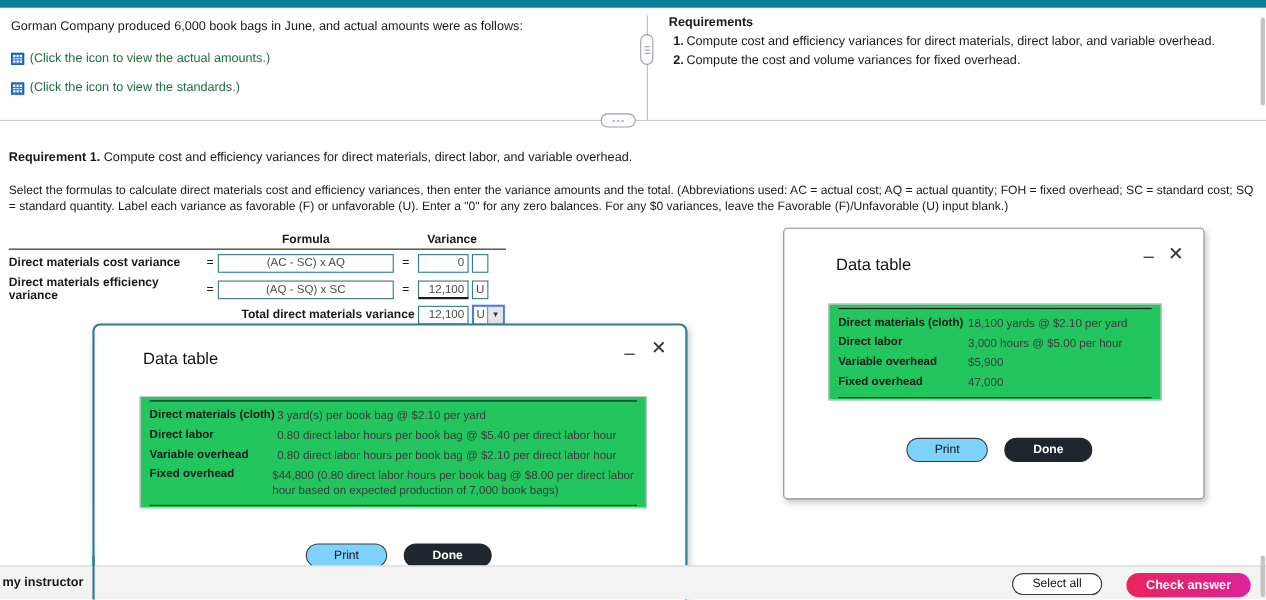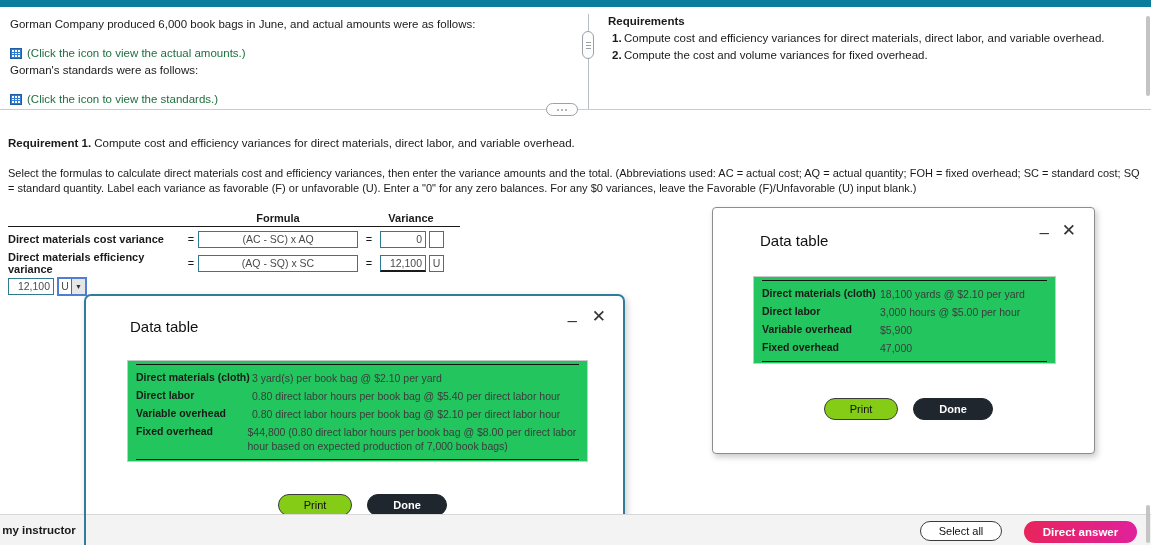--- a/index.html
+++ b/index.html
@@ -149,21 +149,21 @@
   .dlg-back .drow .dk { width: 118px; }
   .dlg-front .drow .dk { width: 116px; }
   .dk { font-size: 10.5px; font-weight: bold; color: #1a1a1a; }
   .dv { font-size: 10.5px; color: #3c3c3c; line-height: 14px; }
 
   .dlg-btns { position: absolute; display: flex; gap: 15px; }
   .dlg-back .dlg-btns { left: 111px; top: 190px; }
   .dlg-front .dlg-btns { left: 192px; top: 198px; }
   .btn-print {
     width: 74px; height: 22px; border: 1px solid #3c3c3c; border-radius: 11px;
-    background: #84cc16; color: #111; font-size: 11px; cursor: pointer;
+    background: #7dd3fc; color: #111; font-size: 11px; cursor: pointer;
     display: flex; align-items: center; justify-content: center;
     font-family: "Liberation Sans", sans-serif;
   }
   .btn-done {
     width: 80px; height: 22px; border: 1px solid #20262e; border-radius: 11px;
     background: #20262e; color: #fff; font-size: 11px; font-weight: bold; cursor: pointer;
     display: flex; align-items: center; justify-content: center;
     font-family: "Liberation Sans", sans-serif;
   }
 
@@ -217,23 +217,20 @@
             <span></span>
           <span></span>
             <span></span>
             <span></span>
           <span></span>
             <span></span>
             <span></span>
         </span>
         <span class="iconlink">(Click the icon to view the actual amounts.)</span>
       </div>
-      <p class="qline">
-        <span>Gorman's standards were as follows:</span>
-      </p>
       <div class="iconline">
         <span class="grid-icon">
           <span></span>
             <span></span>
             <span></span>
           <span></span>
             <span></span>
             <span></span>
           <span></span>
             <span></span>
@@ -300,20 +297,21 @@
       <div class="vt-row">
         <div class="lbl">Direct materials efficiency variance</div>
         <div class="eq">=</div>
         <div class="fbox">(AQ - SQ) x SC</div>
         <div class="eq2">=</div>
         <div class="nbox underlined">12,100</div>
         <div class="fubox">U</div>
       </div>
 
       <div class="totalrow">
+        <div class="tlbl">Total direct materials variance</div>
         <div class="nbox">12,100</div>
         <div class="selwrap">
           <div class="sv">U</div>
           <div class="sarrow">▼</div>
         </div>
       </div>
     </div>
   </div>
 
   <div class="dialog dlg-back">
@@ -377,18 +375,18 @@
     <div class="dlg-btns">
       <button class="btn-print">Print</button>
       <button class="btn-done">Done</button>
     </div>
   </div>
 
   <div class="bottombar"></div>
   <div class="left-edge"></div>
   <div class="ask-instructor">Ask my instructor</div>
   <button class="btn-clear">Select all</button>
-  <button class="btn-check">Direct answer</button>
+  <button class="btn-check">Check answer</button>
 
   <div class="sb-top"></div>
   <div class="sb-bottom"></div>
 
 </div>
 
 </body></html>

